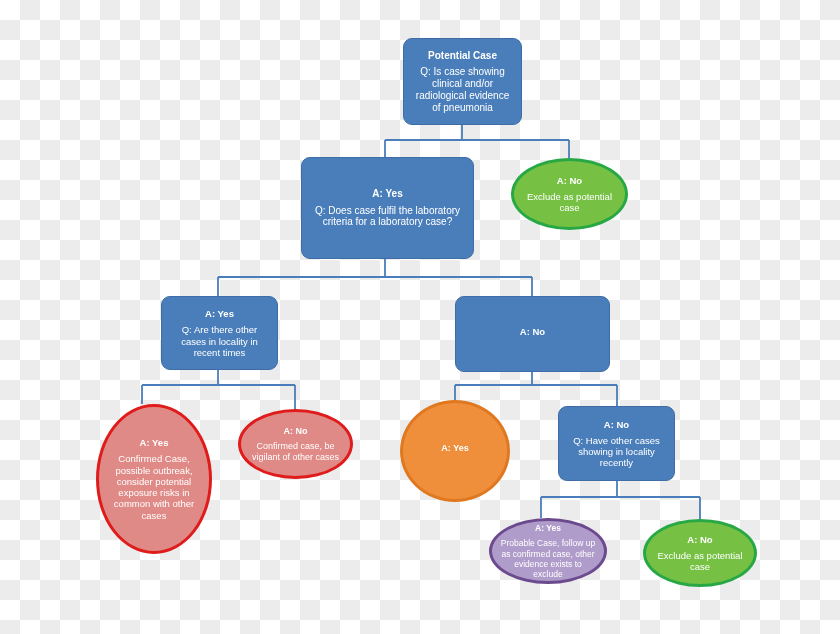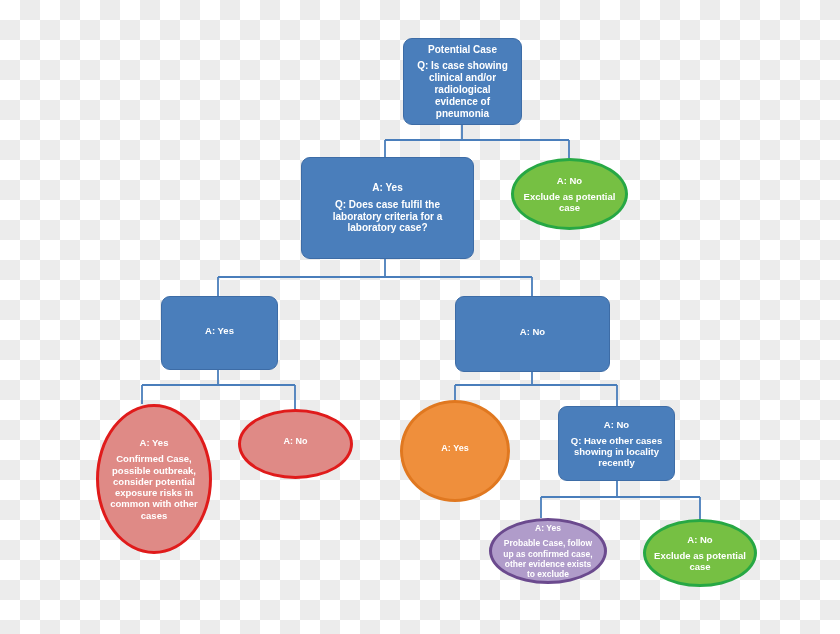--- a/index.html
+++ b/index.html
@@ -42,21 +42,21 @@
     color: #ffffff;
     line-height: 1.18;
     padding: 4px 8px;
     overflow: hidden;
   }
   .node .ans {
     font-weight: bold;
     margin-bottom: 5px;
   }
   .node .body {
-    font-weight: bold;
+    font-weight: normal;
   }
   .rect {
     border-radius: 9px;
     background: #4a7ebb;
     border: 1px solid #3d6ca6;
   }
   .ellipse {
     border-radius: 50%;
   }
   .el-green {
@@ -121,33 +121,35 @@
     <div class="body">Q: Does  case fulfil the laboratory criteria for a laboratory case?</div>
   </div>
 
   <div class="node ellipse el-green" style="left:511px; top:158px; width:117px; height:72px; font-size:9.5px;">
     <div class="ans">A: No</div>
     <div class="body">Exclude as potential case</div>
   </div>
 
   <div class="node rect" style="left:161px; top:296px; width:117px; height:74px; font-size:9.5px;">
     <div class="ans">A: Yes</div>
+    <div class="body">Q: Are there other cases in locality in recent times</div>
   </div>
 
   <div class="node rect" style="left:455px; top:296px; width:155px; height:76px; font-size:9.5px;">
     <div class="ans">A: No</div>
   </div>
 
   <div class="node ellipse el-red" style="left:96px; top:404px; width:116px; height:150px; font-size:9.5px;">
     <div class="ans">A: Yes</div>
     <div class="body">Confirmed Case, possible outbreak, consider potential exposure risks in common with other cases</div>
   </div>
 
   <div class="node ellipse el-red" style="left:238px; top:409px; width:115px; height:70px; font-size:9px;">
     <div class="ans">A: No</div>
+    <div class="body">Confirmed case, be vigilant of other cases</div>
   </div>
 
   <div class="node ellipse el-orange" style="left:400px; top:400px; width:110px; height:102px; font-size:9px;">
     <div class="ans">A: Yes</div>
   </div>
 
   <div class="node rect" style="left:558px; top:406px; width:117px; height:75px; font-size:9.5px;">
     <div class="ans">A: No</div>
     <div class="body">Q: Have other cases showing in locality recently</div>
   </div>

